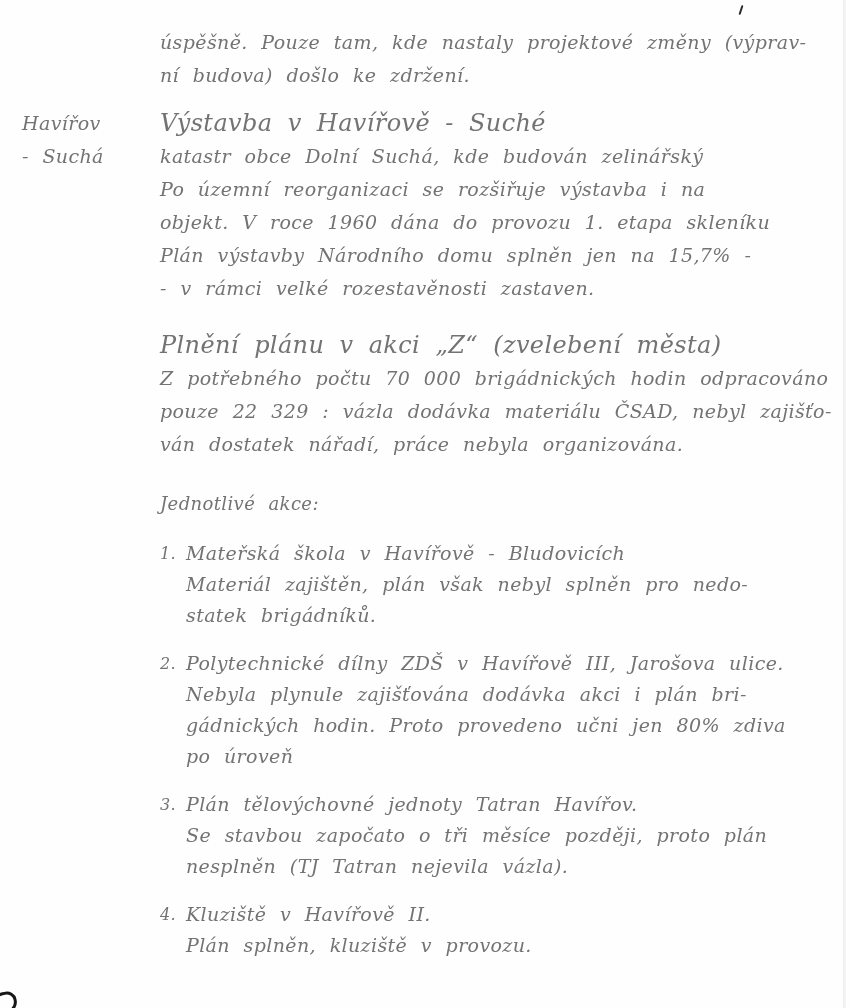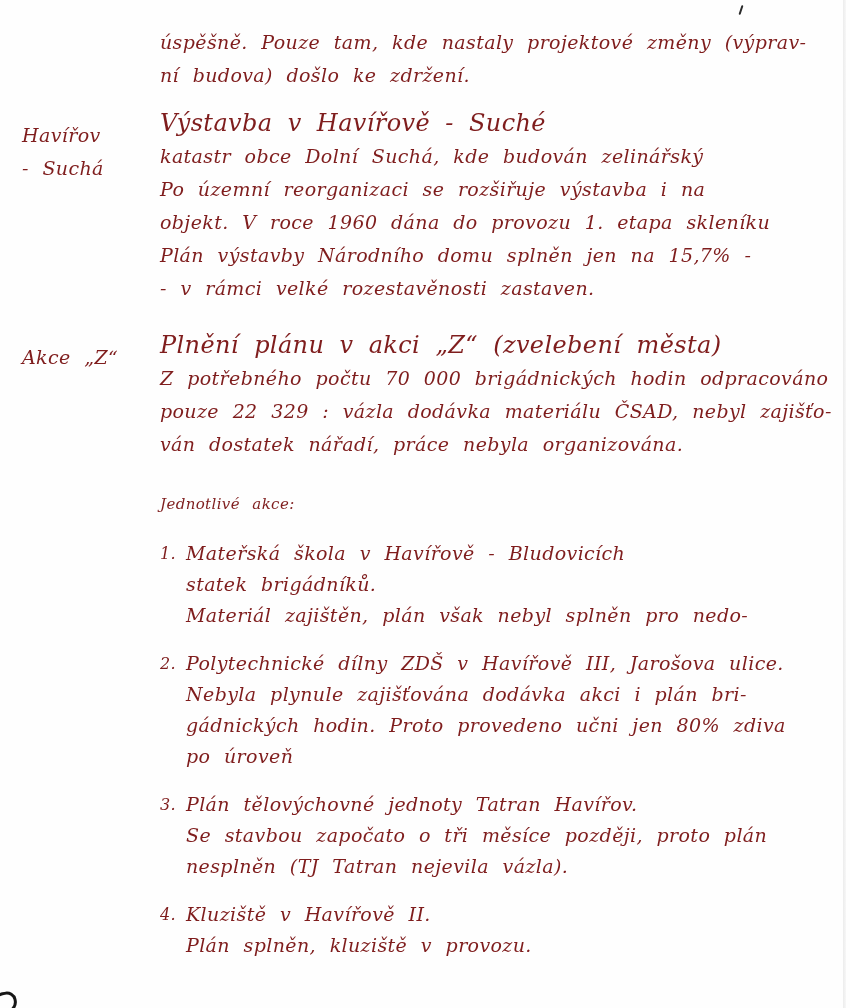--- a/index.html
+++ b/index.html
@@ -8,21 +8,21 @@
     background: #ffffff;
   }
   .page {
     position: relative;
     width: 850px;
     height: 1008px;
     background: #fefefe;
     overflow: hidden;
     font-family: "DejaVu Serif", serif;
     font-style: italic;
-    color: #7f1d1d;
+    color: #737373;
     font-size: 19px;
     letter-spacing: 0.02em;
     word-spacing: 0.38em;
   }
   .content {
     position: relative;
     padding-top: 26px;
   }
   .main-col {
     margin-left: 160px;
@@ -35,33 +35,32 @@
   .section {
     position: relative;
   }
   .margin-note {
     position: absolute;
     left: 22px;
     top: 0;
     width: 130px;
     line-height: 32px;
     white-space: nowrap;
-    margin-top: 12px;
   }
   .heading {
     line-height: 33px;
     font-size: 24px;
     white-space: nowrap;
   }
   .sec1 { margin-top: 15px; }
   .sec2 { margin-top: 24px; }
   .list-block { margin-top: 26px; }
   .list-heading {
     line-height: 34px;
-    font-size: 15px;
+    font-size: 18px;
     margin-top: 16px;
   }
   .item {
     display: flex;
     margin-top: 17px;
   }
   .item-number {
     width: 26px;
     flex: 0 0 26px;
     line-height: 31px;
@@ -125,40 +124,37 @@
         <div class="heading">Výstavba v Havířově - Suché</div>
         <div class="line">katastr obce Dolní Suchá, kde budován zelinářský</div>
         <div class="line">Po územní reorganizaci se rozšiřuje výstavba i na</div>
         <div class="line">objekt. V roce 1960 dána do provozu 1. etapa skleníku</div>
         <div class="line">Plán výstavby Národního domu splněn jen na 15,7% -</div>
         <div class="line">- v rámci velké rozestavěnosti zastaven.</div>
       </div>
     </div>
 
     <div class="section sec2">
-      <div class="margin-note">
-        <div class="line">Akce „Z“</div>
-      </div>
       <div class="main-col">
         <div class="heading">Plnění plánu v akci „Z“ (zvelebení města)</div>
         <div class="line">Z potřebného počtu 70 000 brigádnických hodin odpracováno</div>
         <div class="line">pouze 22 329 : vázla dodávka materiálu ČSAD, nebyl zajišťo-</div>
         <div class="line">ván dostatek nářadí, práce nebyla organizována.</div>
       </div>
     </div>
 
     <div class="main-col list-block">
       <div class="list-heading">Jednotlivé akce:</div>
 
       <div class="item">
         <div class="item-number">1.</div>
         <div class="item-text">
           <div class="item-title">Mateřská škola v Havířově - Bludovicích</div>
+          <div class="line">Materiál zajištěn, plán však nebyl splněn pro nedo-</div>
           <div class="line">statek brigádníků.</div>
-          <div class="line">Materiál zajištěn, plán však nebyl splněn pro nedo-</div>
         </div>
       </div>
 
       <div class="item">
         <div class="item-number">2.</div>
         <div class="item-text">
           <div class="item-title">Polytechnické dílny ZDŠ v Havířově III, Jarošova ulice.</div>
           <div class="line">Nebyla plynule zajišťována dodávka akci i plán bri-</div>
           <div class="line">gádnických hodin. Proto provedeno učni jen 80% zdiva</div>
           <div class="line">po úroveň</div>

